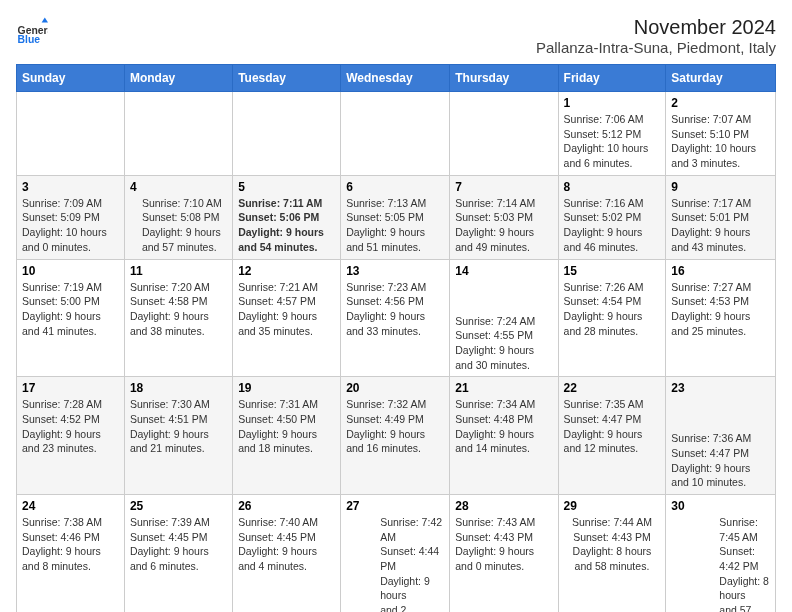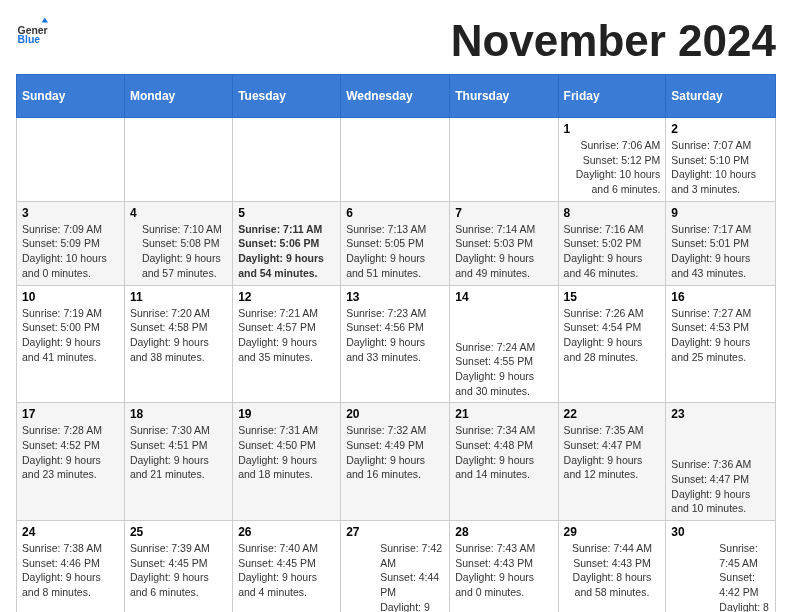--- a/index.html
+++ b/index.html
@@ -22,38 +22,38 @@
       gap: 4px;
     }
     .logo-icon {
       width: 32px;
       height: 32px;
     }
     .title-area {
       text-align: right;
     }
     .month-title {
-      font-size: 44px;
-      font-weight: bold;
+      font-size: 20px;
+      font-weight: normal;
       color: #222;
     }
     .subtitle {
       font-size: 15px;
       color: #444;
     }
     .calendar {
       width: 100%;
       border-collapse: collapse;
       font-size: 11px;
     }
     .calendar th {
       background: #3a7bd5;
       color: #fff;
       text-align: left;
-      padding: 14px 5px;
+      padding: 6px 5px;
       font-size: 12px;
       border: 1px solid #2a6bc5;
     }
     .calendar td {
       border: 1px solid #ccc;
       vertical-align: top;
       padding: 4px 5px;
       width: 110px;
       min-height: 80px;
       background: #fff;
@@ -81,20 +81,21 @@
 <div class="header-area">
   <div class="logo">
     <svg class="logo-icon" viewBox="0 0 40 40">
       <text x="2" y="22" font-size="13" font-weight="bold" fill="#333" font-family="Arial">General</text>
       <text x="2" y="34" font-size="13" font-weight="bold" fill="#1a73e8" font-family="Arial">Blue</text>
       <polygon points="32,8 40,8 36,2" fill="#1a73e8"></polygon>
     </svg>
   </div>
   <div class="title-area">
     <div class="month-title">November 2024</div>
+    <div class="subtitle">Pallanza-Intra-Suna, Piedmont, Italy</div>
   </div>
 </div>
 
 <table class="calendar">
   <thead>
     <tr>
     <th>Sunday</th>
         <th>Monday</th>
         <th>Tuesday</th>
         <th>Wednesday</th>
@@ -105,21 +106,21 @@
   </thead>
   <tbody id="calendar-body">
   <tr>
         <td class="empty-cell"></td>
         <td class="empty-cell"></td>
         <td class="empty-cell"></td>
         <td class="empty-cell"></td>
         <td class="empty-cell"></td>
         <td>
           <div class="day-number">1</div>
-          <div class="day-info" style="white-space: pre-line; text-align: right;">Sunrise: 7:06 AM
+          <div class="day-info" style="white-space: pre-line;">Sunrise: 7:06 AM
 Sunset: 5:12 PM
 Daylight: 10 hours
 and 6 minutes.</div>
         </td>
         <td>
           <div class="day-number">2</div>
           <div class="day-info" style="white-space: pre-line;">Sunrise: 7:07 AM
 Sunset: 5:10 PM
 Daylight: 10 hours
 and 3 minutes.</div>

